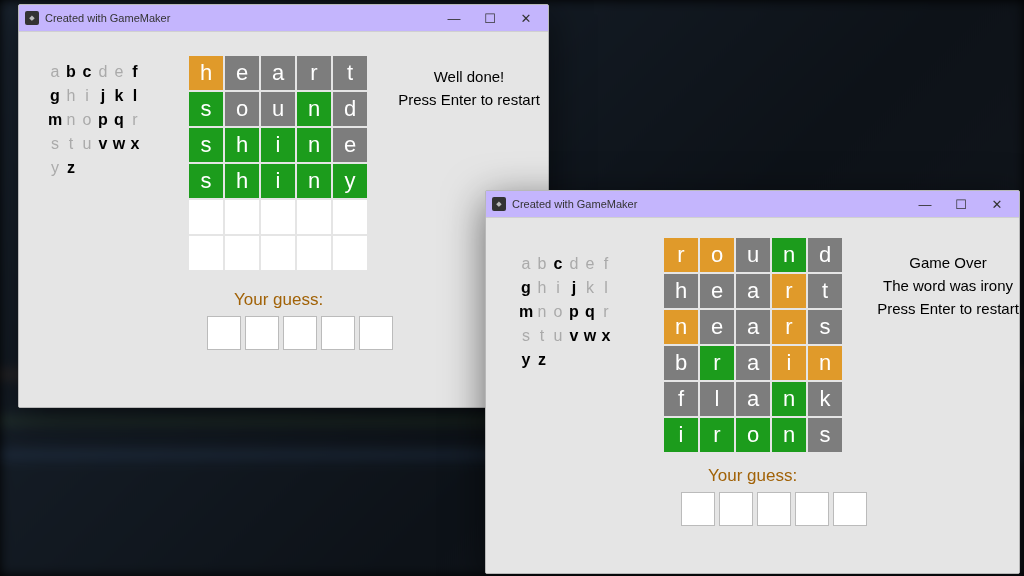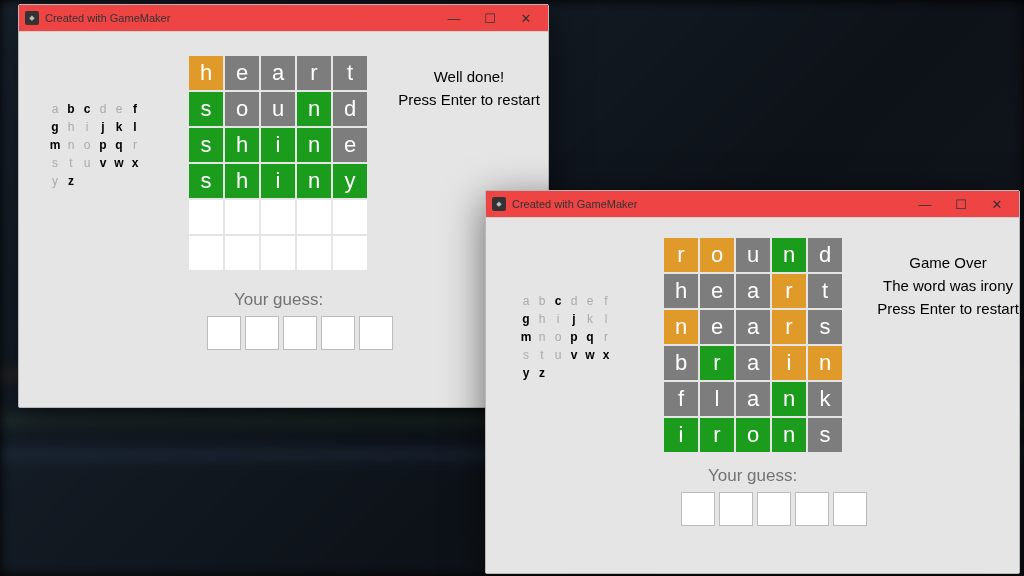--- a/index.html
+++ b/index.html
@@ -22,21 +22,21 @@
   .window {
     position: absolute;
     background: #e5e5e5;
     border: 1px solid #b8b8b8;
     box-shadow: 0 10px 40px rgba(0,0,0,.55);
     border-radius: 2px;
     display: flex; flex-direction: column;
   }
   .titlebar {
     height: 26px;
-    background: #ef4444;
+    background: #c4b5fd;
     border-bottom: 1px solid #d0d0d0;
     display: flex; align-items: center;
     font-size: 11px; color: #333;
     padding: 0 4px;
   }
   .titlebar .app-icon {
     width: 14px; height: 14px; margin: 0 6px 0 2px;
     background: #333; border-radius: 2px;
     display: flex; align-items: center; justify-content: center;
   }
@@ -44,21 +44,21 @@
   .titlebar .spacer { flex: 1; }
   .titlebar .ctl {
     width: 36px; height: 26px; display: flex; align-items: center; justify-content: center;
     font-size: 13px; color: #333; cursor: default;
   }
   .client {
     position: relative; flex: 1; background: #e5e5e5;
   }
   .alphabet {
     position: absolute;
-    font-size: 12px; line-height: 1.5; margin-top: 40px;
+    font-size: 16px; line-height: 1.5;
   }
   .alphabet .row { white-space: nowrap; }
   .alphabet span { display: inline-block; width: 16px; text-align: center; }
   .alpha-used { color: #aaa; font-weight: 400; }
   .alpha-unused { color: #000; font-weight: 700; }
   .grid {
     position: absolute;
     display: flex; flex-direction: column; gap: 2px;
   }
   .grid .grow { display: flex; gap: 2px; }
@@ -70,21 +70,21 @@
   .tile.green { background: #1c9c1c; }
   .tile.orange { background: #e09a2a; }
   .tile.gray  { background: #7d7d7d; }
   .tile.empty { background: #fff; border: 0; }
   .messages {
     position: absolute; text-align: center;
     font-size: 15px; color: #000;
   }
   .messages div { margin: 6px 8px; }
   .guess-label {
-    position: absolute; font-size: 17px; color: #737373;
+    position: absolute; font-size: 17px; color: #a16207;
   }
   .guess-row {
     position: absolute; display: flex; gap: 4px;
   }
   .guess-row .slot {
     width: 32px; height: 32px; background: #fff; border: 1px solid #bbb;
   }
 </style>
 </head>
 <body>

